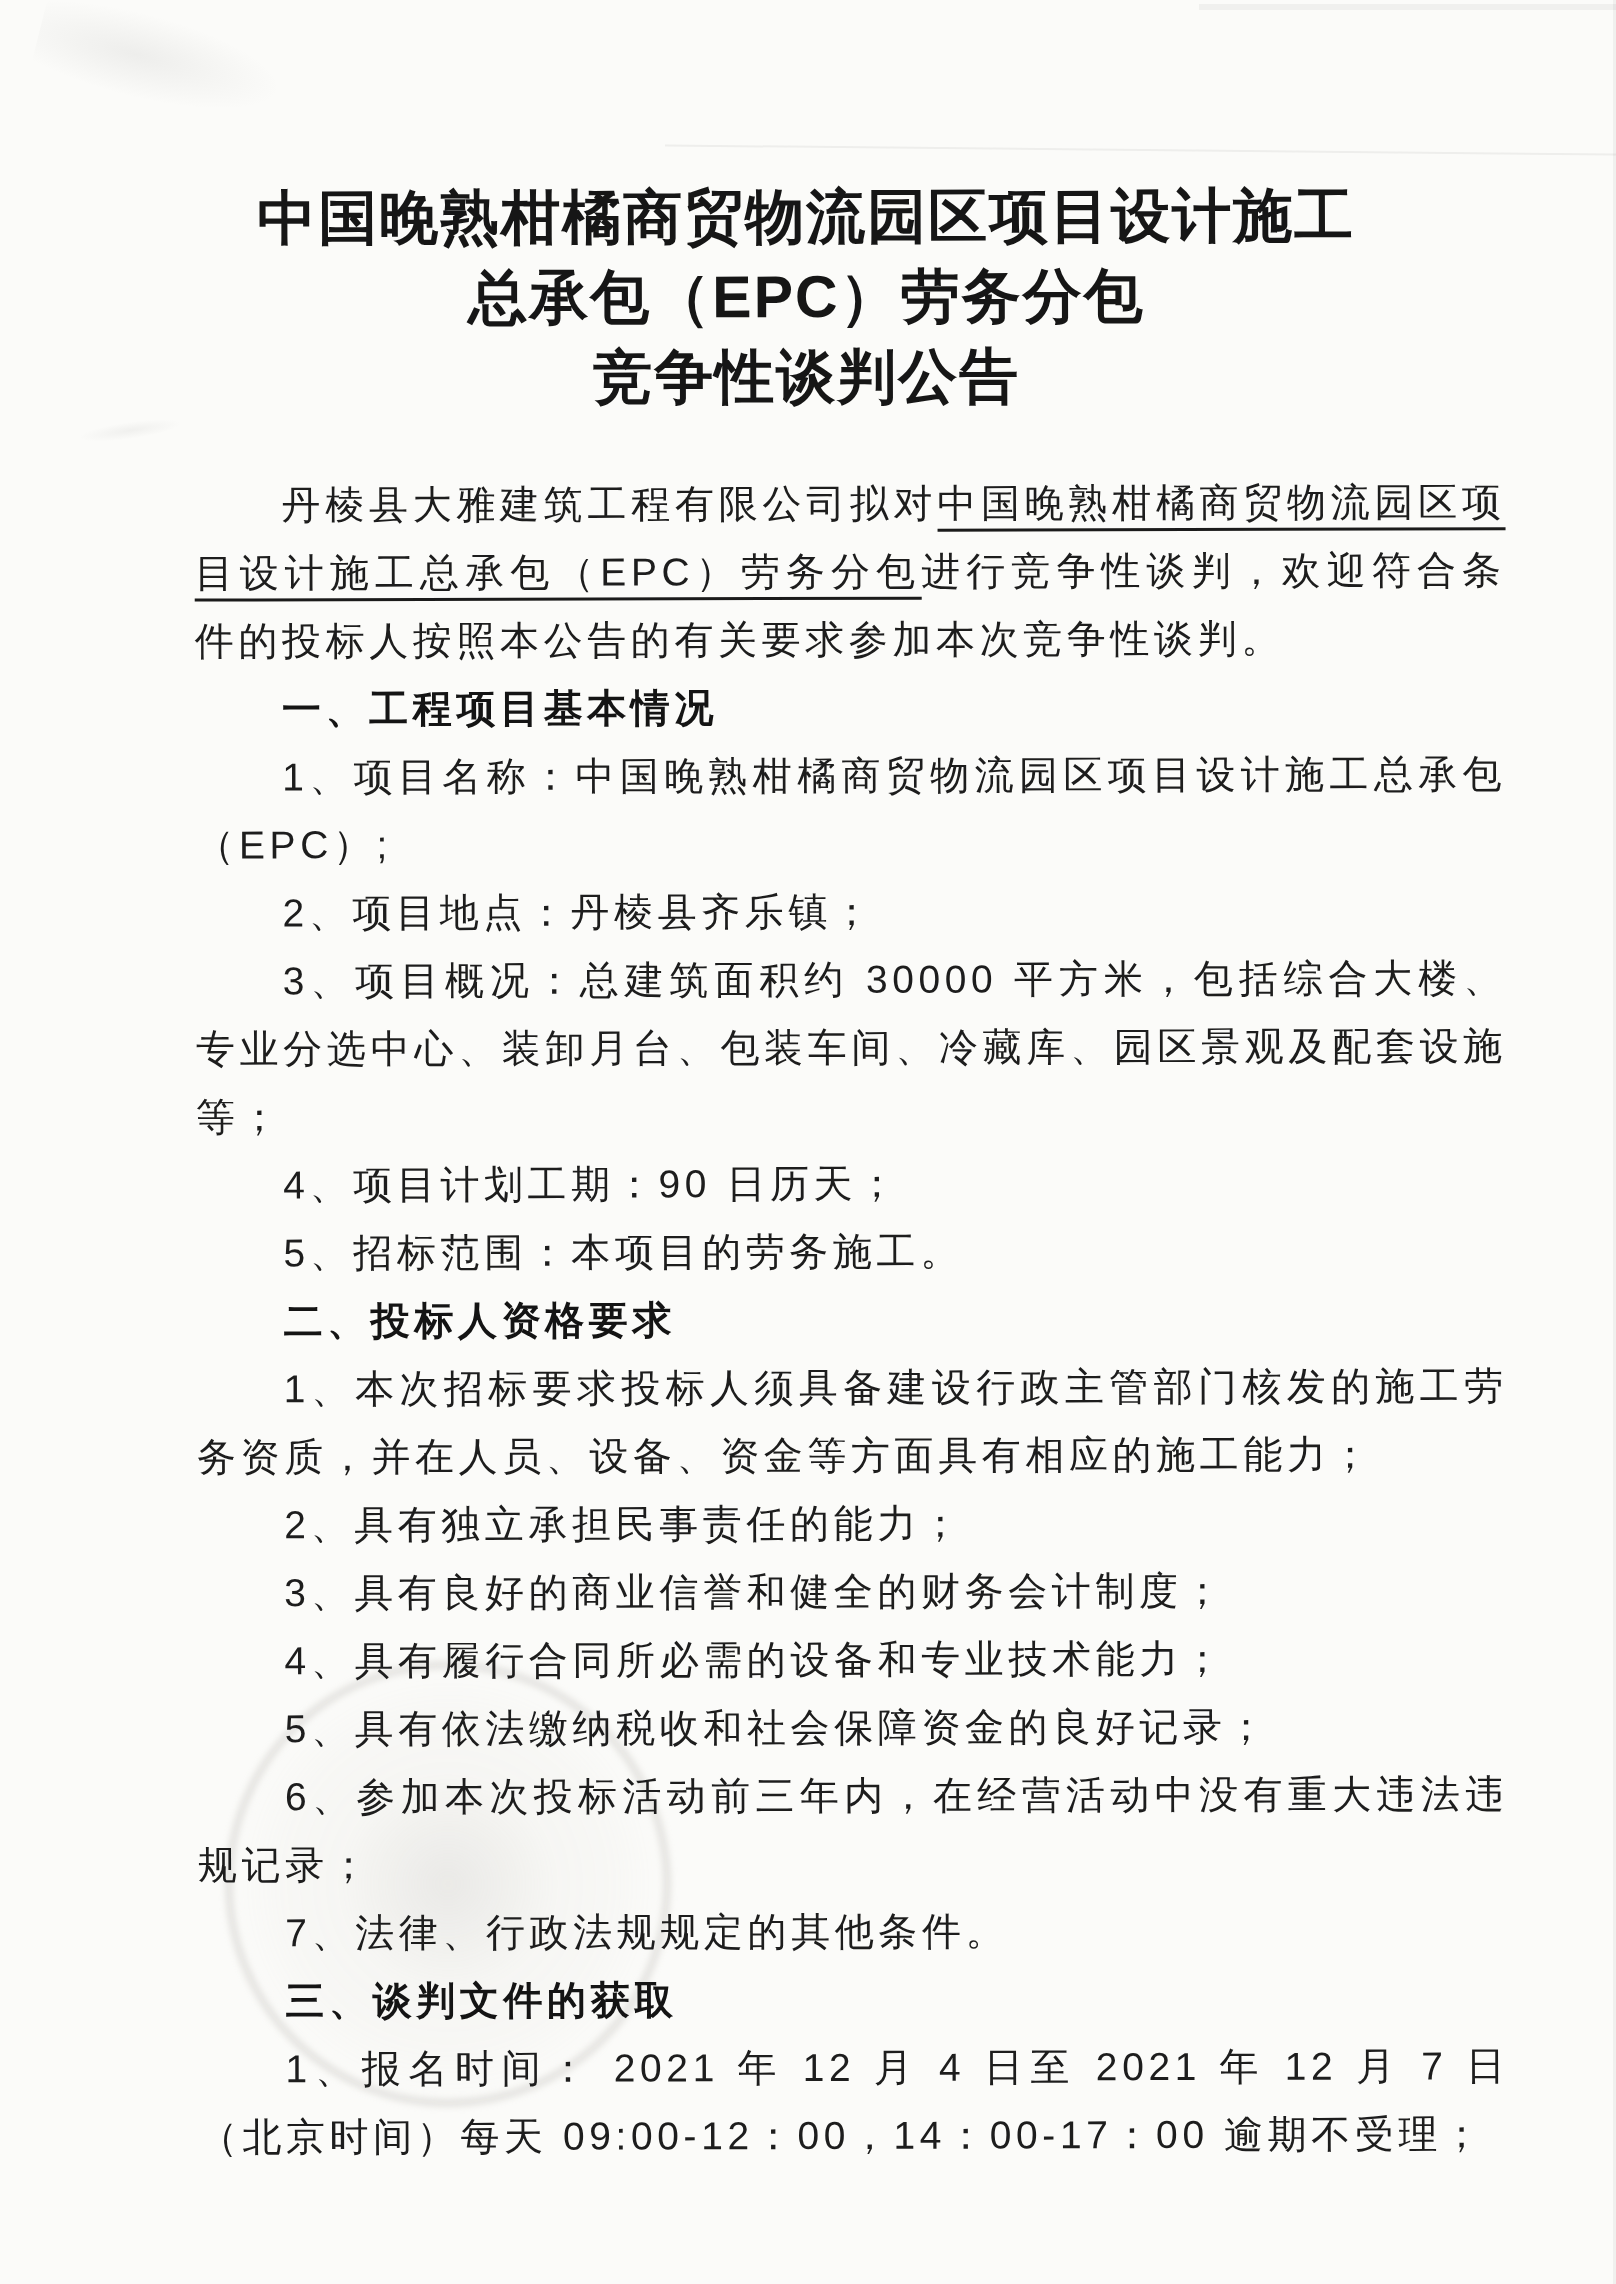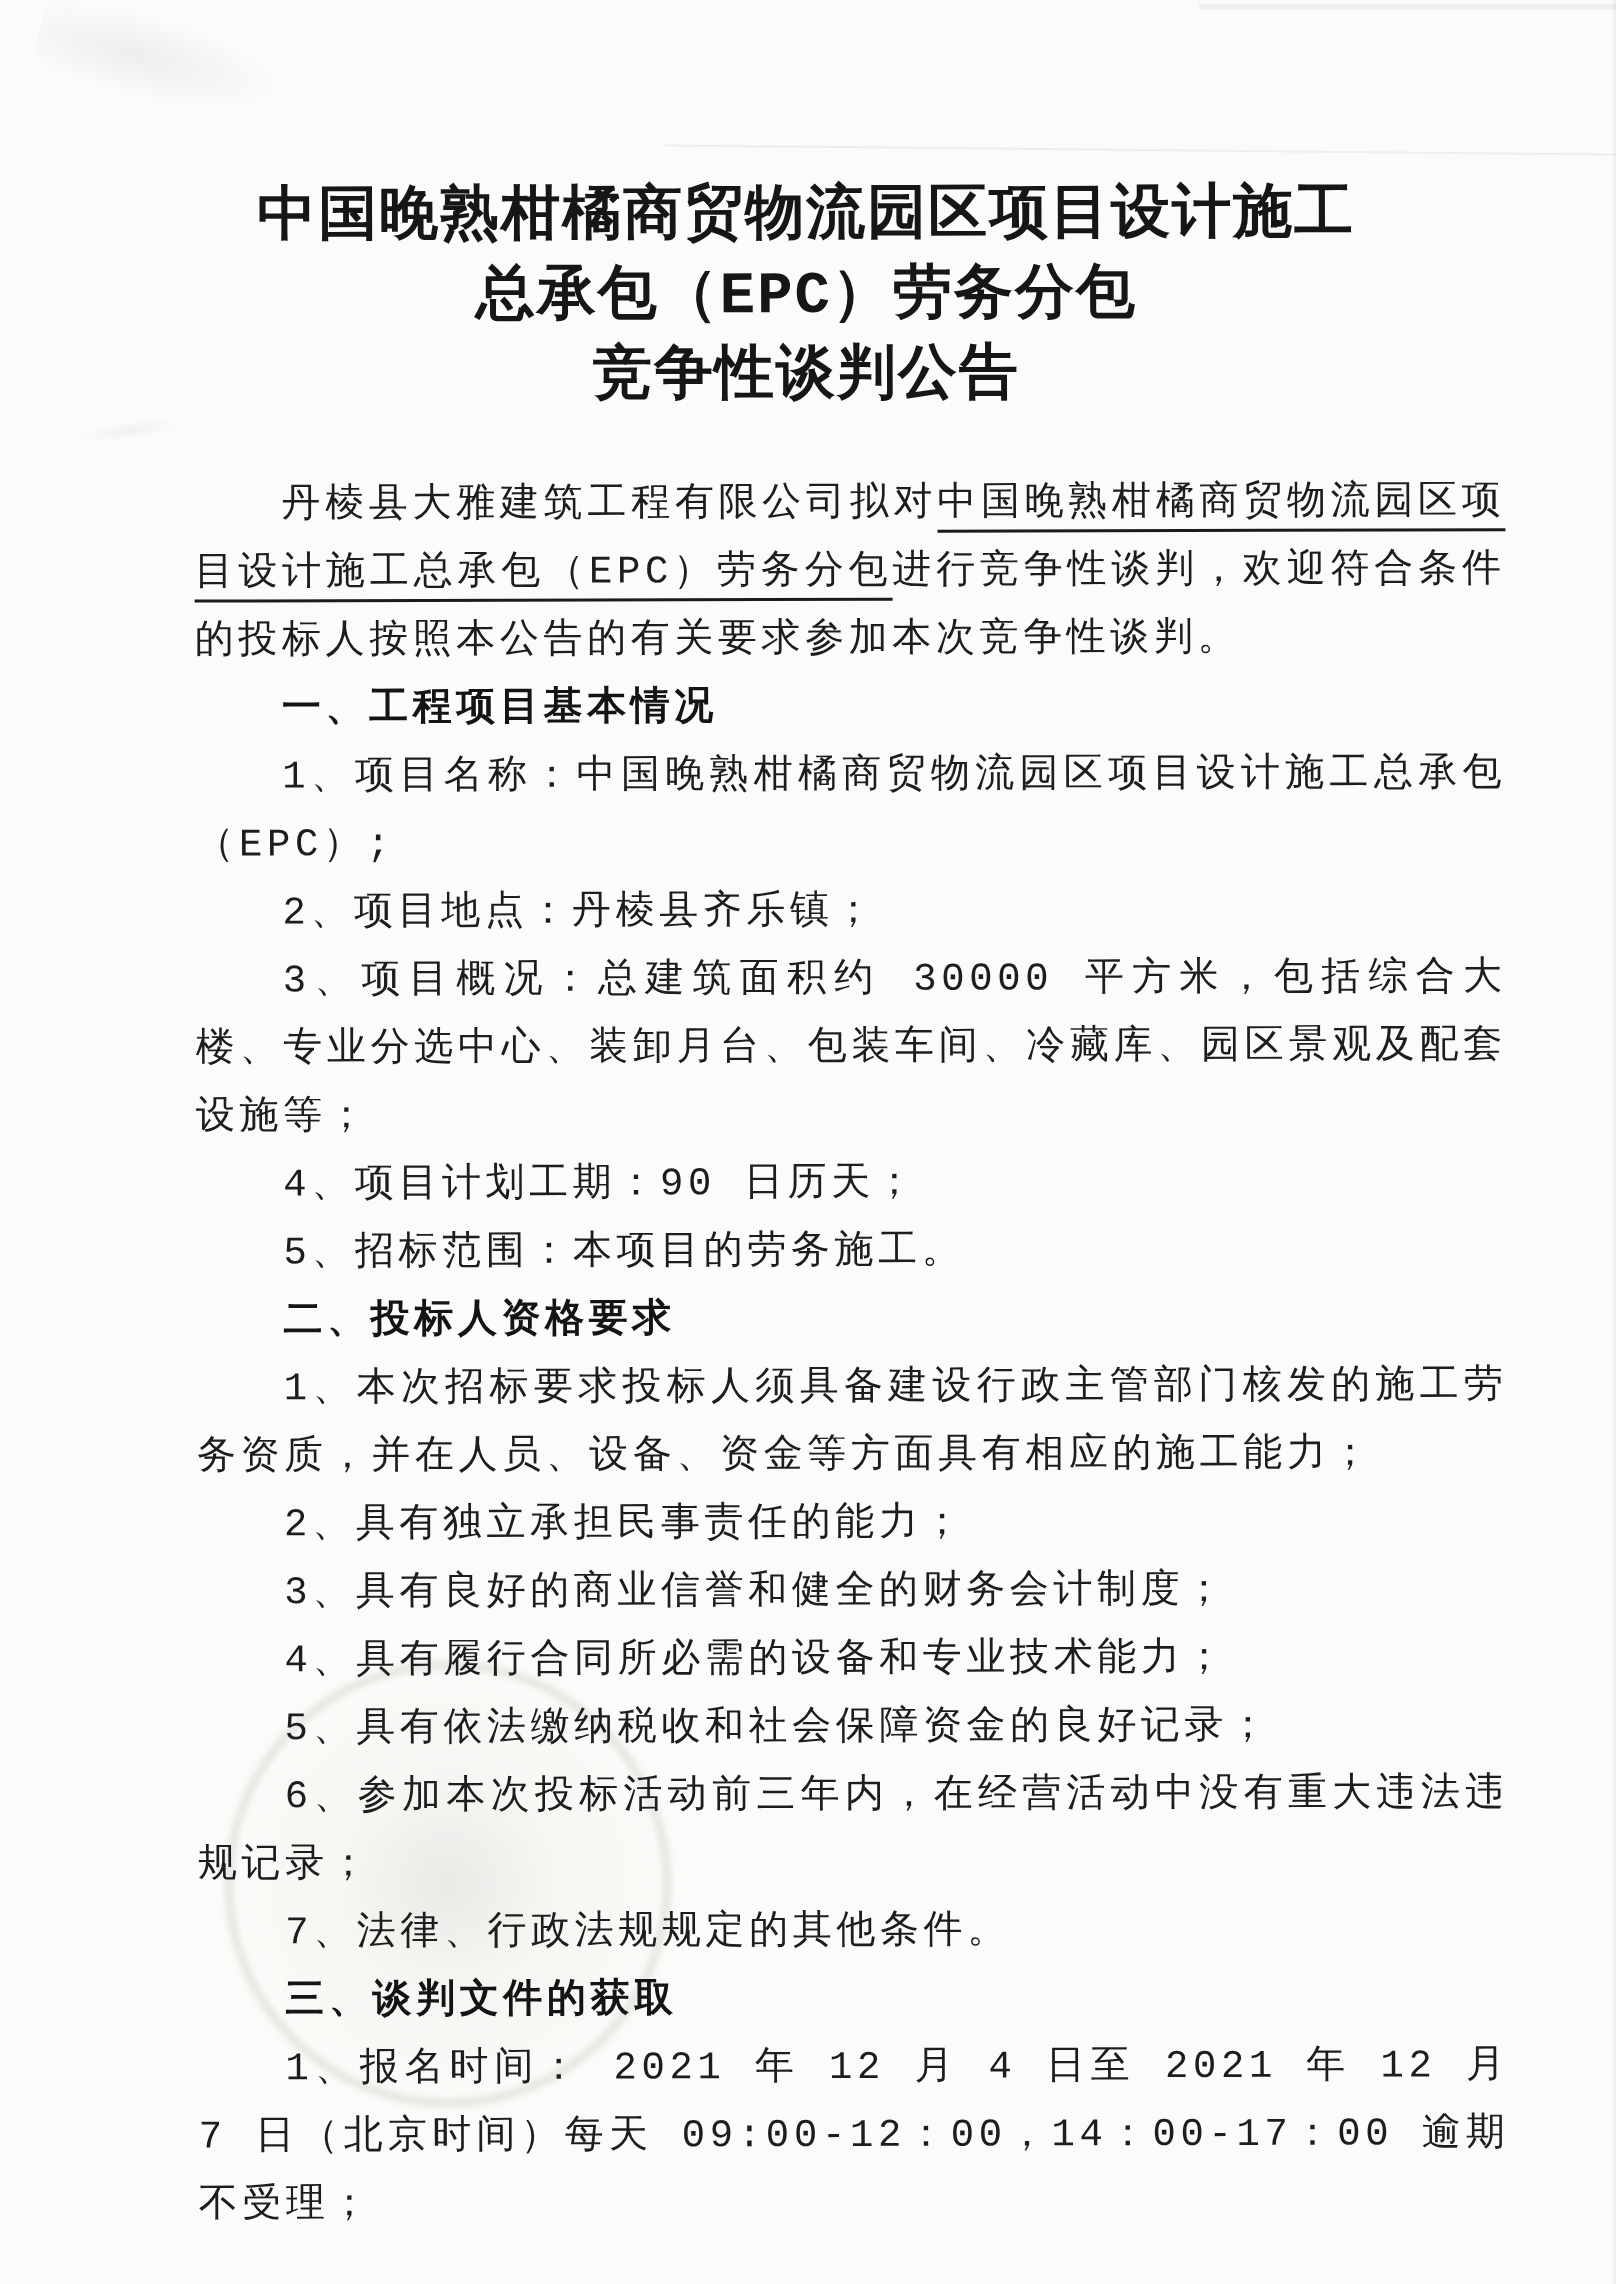--- a/index.html
+++ b/index.html
@@ -11,21 +11,21 @@
     margin: 0;
     padding: 0;
     background: var(--paper);
   }
   .page {
     position: relative;
     width: 1617px;
     height: 2284px;
     background: var(--paper);
     overflow: hidden;
-    font-family: Liberation Mono, monospace;
+    font-family: Liberation Sans, sans-serif;
     color: var(--ink);
   }
   .content {
     position: relative;
     transform: rotate(-0.15deg);
     z-index: 2;
   }
   .title {
     margin: 0;
     padding-top: 177px;

